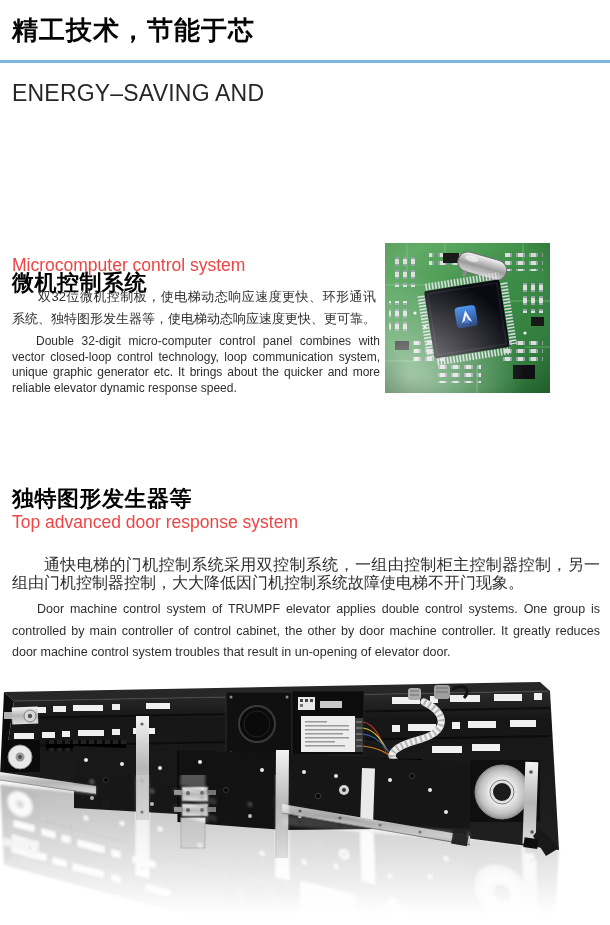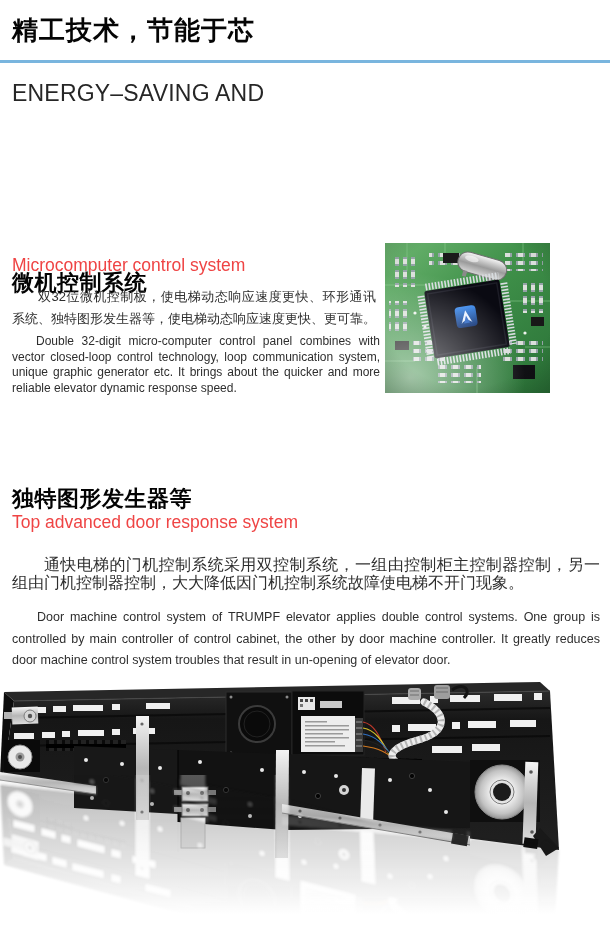--- a/index.html
+++ b/index.html
@@ -29,21 +29,21 @@
   .s1-title { left:12px; top:227px;margin-top:41px; }
   .s1-sub   { left:12px; top:255px; }
   .s2-title { left:12px; top:484px; }
   .s2-sub   { left:12px; top:512px; }
 
   .body-cn, .body-en { text-align:justify; color:#2e2e2e; }
   .body-cn p, .body-en p { text-indent:2em; }
   .s1-cn { left:12px; top:286px; width:364px; font-size:13px;   line-height:21.5px; }
   .s1-en { left:12px; top:334px; width:368px; font-size:12px;   line-height:15.5px; }
   .s2-cn { left:12px; top:556px; width:588px; font-size:16px;   line-height:17.5px; }
-  .s2-en { left:12px; top:599px; width:588px; font-size:12.5px; line-height:21.5px;margin-top:8px; }
+  .s2-en { left:12px; top:599px; width:588px; font-size:12.5px; line-height:21.5px; }
 
   
   .pcb-wrap { left:385px; top:243px; width:165px; height:150px; }
   .machine-wrap { left:0; top:680px; width:610px; height:245px; }
   svg { display:block; }
 </style>
 </head>
 <body>
 
 <div class="page">

